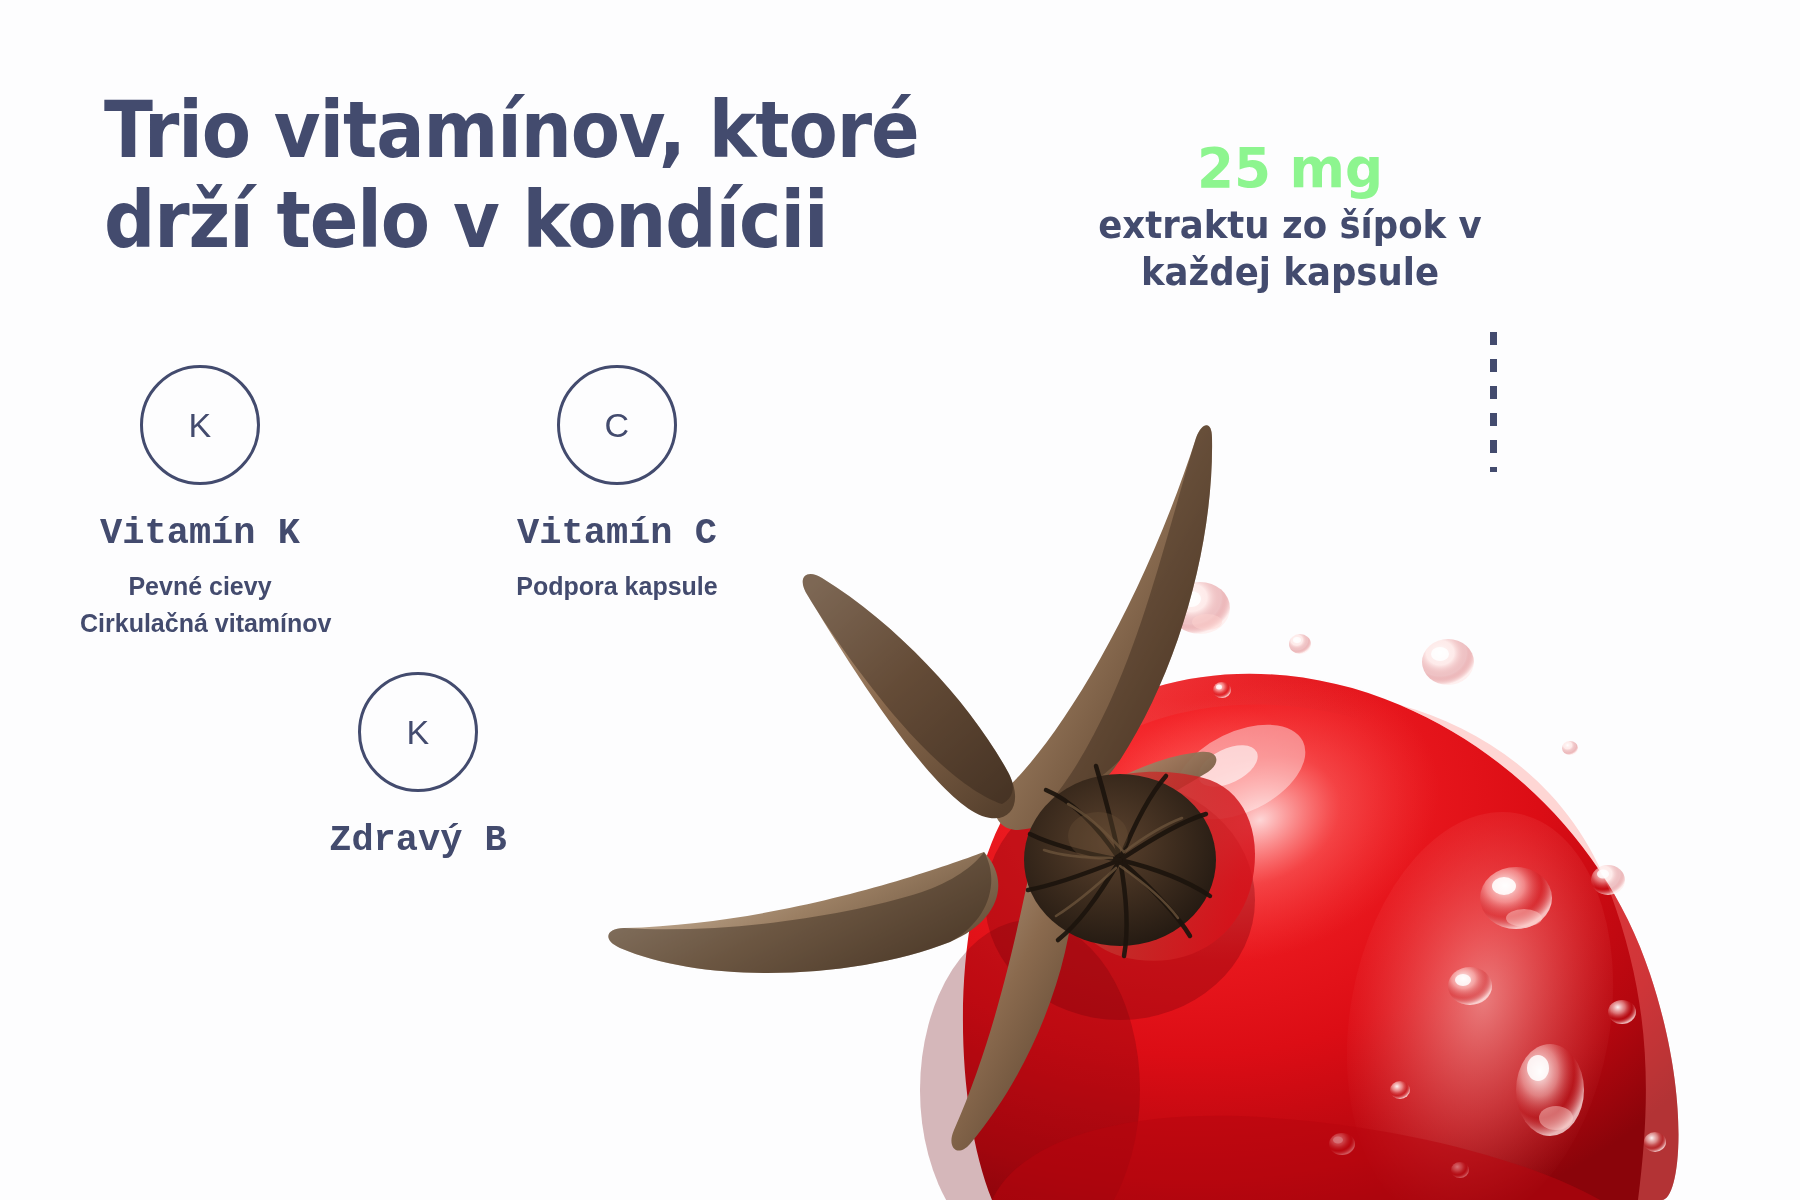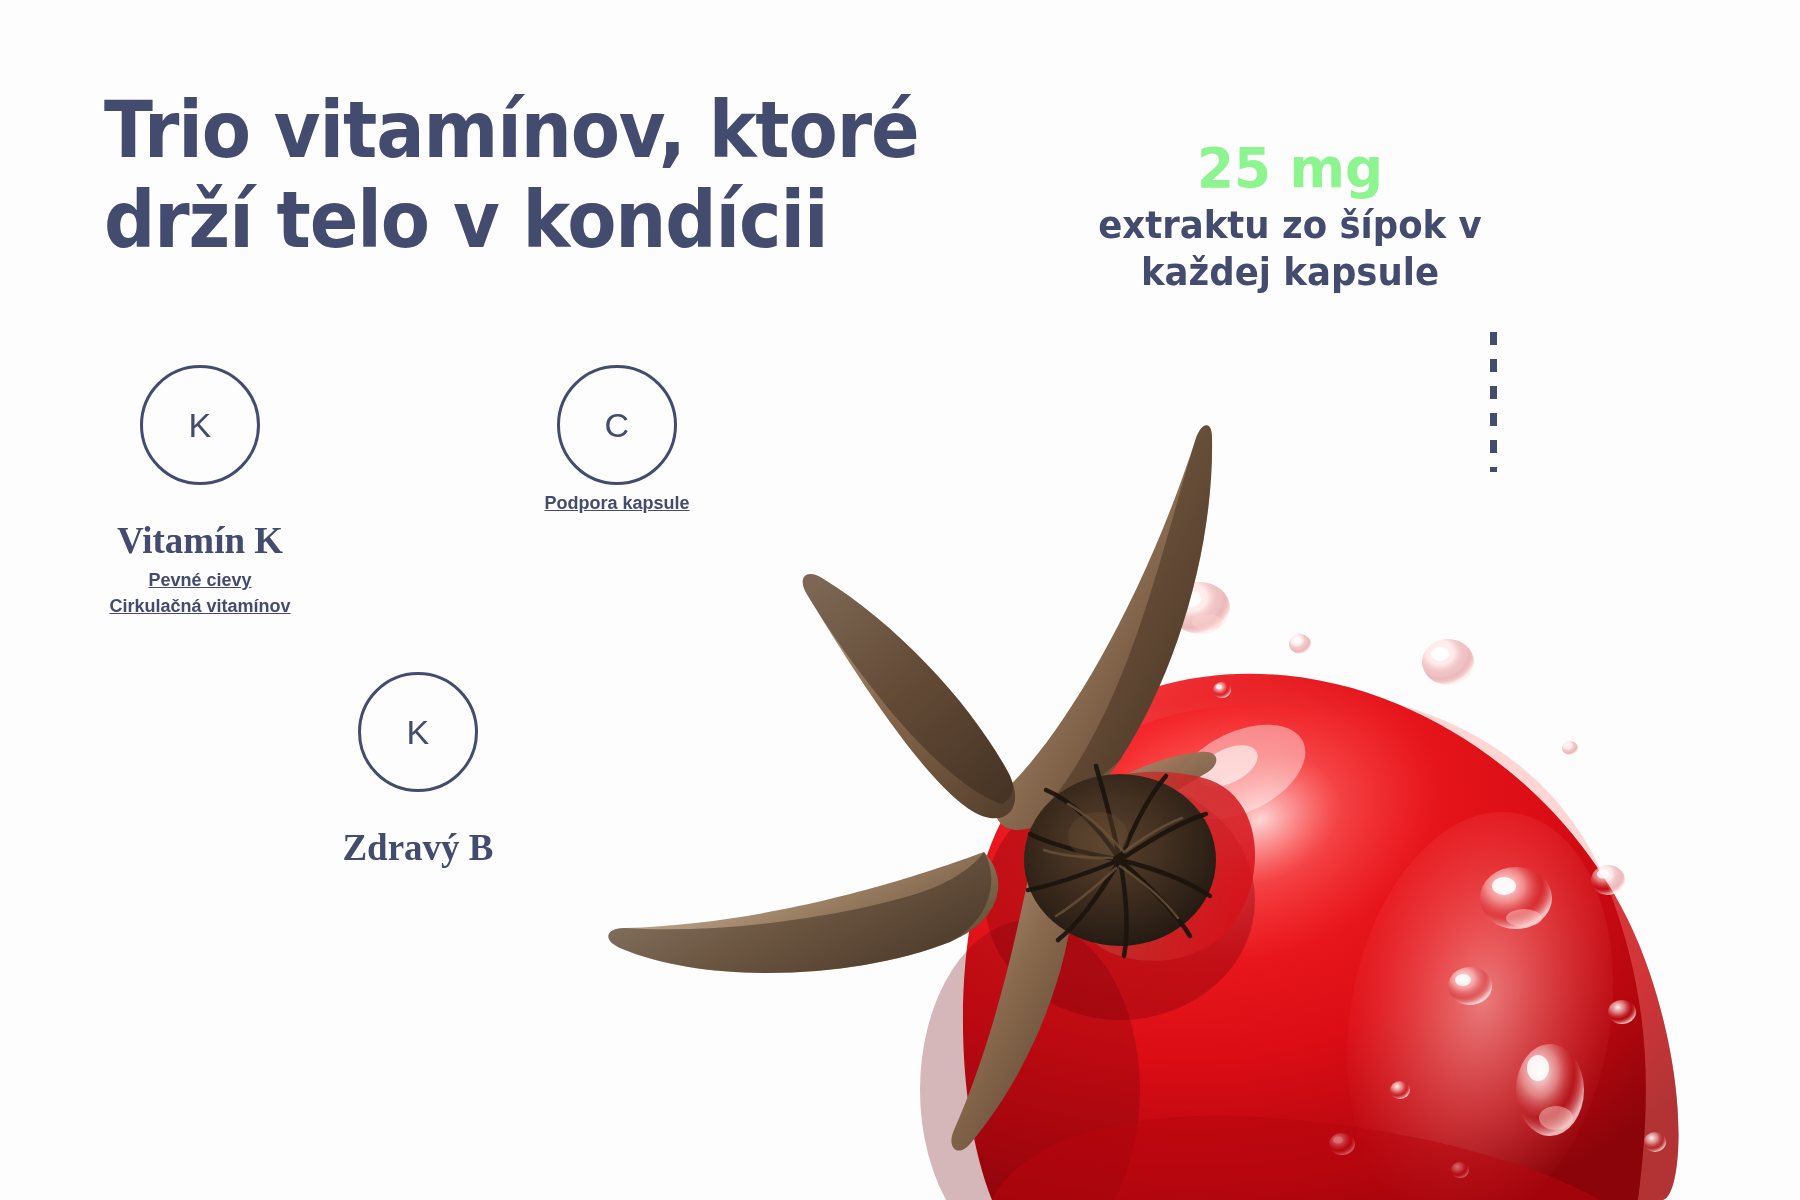--- a/index.html
+++ b/index.html
@@ -85,34 +85,33 @@
   }
   .vit-letter {
     font-family:"Liberation Sans", sans-serif;
     font-weight:400;
     font-size:34px;
     line-height:1;
     color:#434b6e;
     letter-spacing:0.5px;
   }
   .vit-name {
-    font-family:Liberation Serif, serif;
+    font-family:Liberation Mono, monospace;
     font-weight:700;
     font-size:37px;
     line-height:1.1;
-    margin-top:36px;
+    margin-top:28px;
     white-space:nowrap;
   }
   .vit-desc {
-    margin-top:5px;
+    margin-top:14px;
     font-family:"Liberation Sans", sans-serif;
     font-weight:700;
-    font-size:18px;
+    font-size:25px;
     line-height:1.48;
-    text-decoration:underline;
   }
   .vit-desc span { display:block; white-space:nowrap; }
 
   #vit-k { left:80px;  top:365px; width:240px; }
   #vit-c { left:497px; top:365px; width:240px; }
   #vit-b { left:298px; top:672px; width:240px; }
 
   
   .fruit-wrap {
     position:absolute;
@@ -149,20 +148,21 @@
     <div class="vit-desc">
       <span>Pevné cievy</span>
       <span>Cirkulačná vitamínov</span>
     </div>
   </div>
 
   <div class="vit" id="vit-c">
     <div class="vit-circle">
       <span class="vit-letter">C</span>
     </div>
+    <div class="vit-name">Vitamín C</div>
     <div class="vit-desc">
       <span>Podpora kapsule</span>
     </div>
   </div>
 
   <div class="vit" id="vit-b">
     <div class="vit-circle">
       <span class="vit-letter">K</span>
     </div>
     <div class="vit-name">Zdravý B</div>

